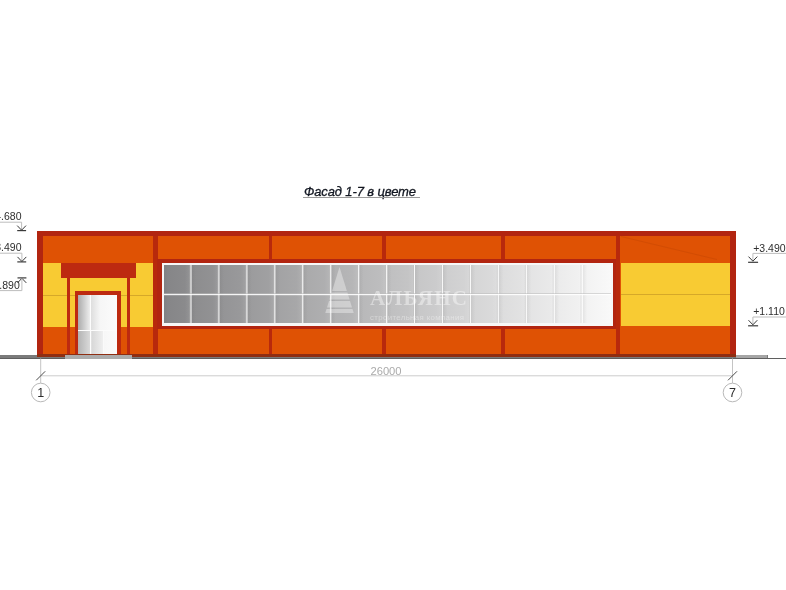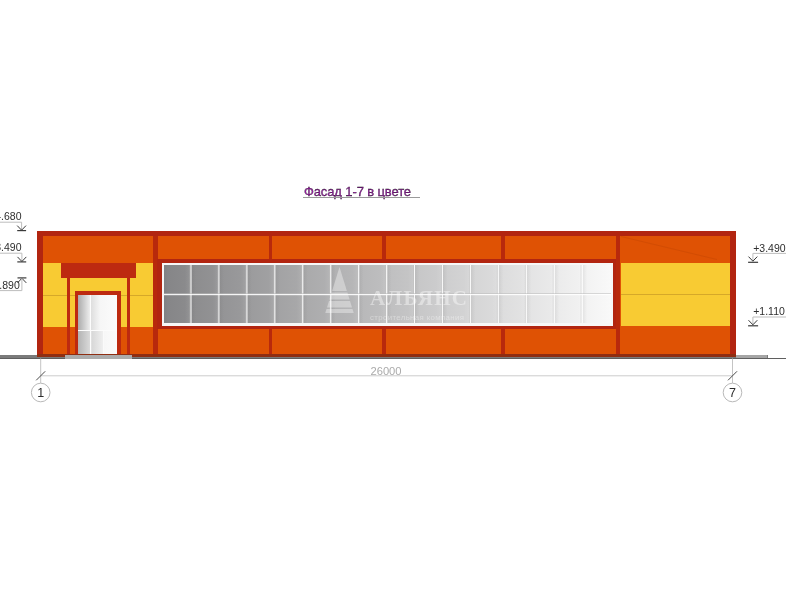--- a/index.html
+++ b/index.html
@@ -4,21 +4,21 @@
 <style>
   html,body{margin:0;padding:0;background:#fff;}
   #stage{position:relative;width:786px;height:590px;background:#ffffff;overflow:hidden;
          font-family:"Liberation Sans", sans-serif;}
   .abs{position:absolute;}
 </style>
 </head>
 <body>
 <div id="stage">
 
-  <div class="abs" style="left:304px;top:184px;width:120px;font-size:13px;color:#a21caf;letter-spacing:-0.12px;-webkit-text-stroke:0.3px #161616;white-space:nowrap;">Фасад 1-7 в цвете</div>
+  <div class="abs" style="left:304px;top:184px;width:120px;font-size:13px;font-style:italic;color:#0f172a;letter-spacing:-0.12px;-webkit-text-stroke:0.3px #161616;white-space:nowrap;">Фасад 1-7 в цвете</div>
 
   <div class="abs" style="left:303px;top:196.6px;width:117px;height:1px;background:#9a9a9a;"></div>
 
   <div class="abs" style="left:0;top:355.2px;width:767.5px;height:3.6px;background:#7b7b7b;"></div>
 
   <div class="abs" style="left:0;top:357.5px;width:786px;height:1.5px;background:#5f5f5f;"></div>
 
   <div class="abs" style="left:37px;top:231px;width:699px;height:123.4px;background:#df5204;"></div>
 
   <div class="abs" style="left:42.5px;top:262.5px;width:111px;height:64px;background:#f8cb33;"></div>

